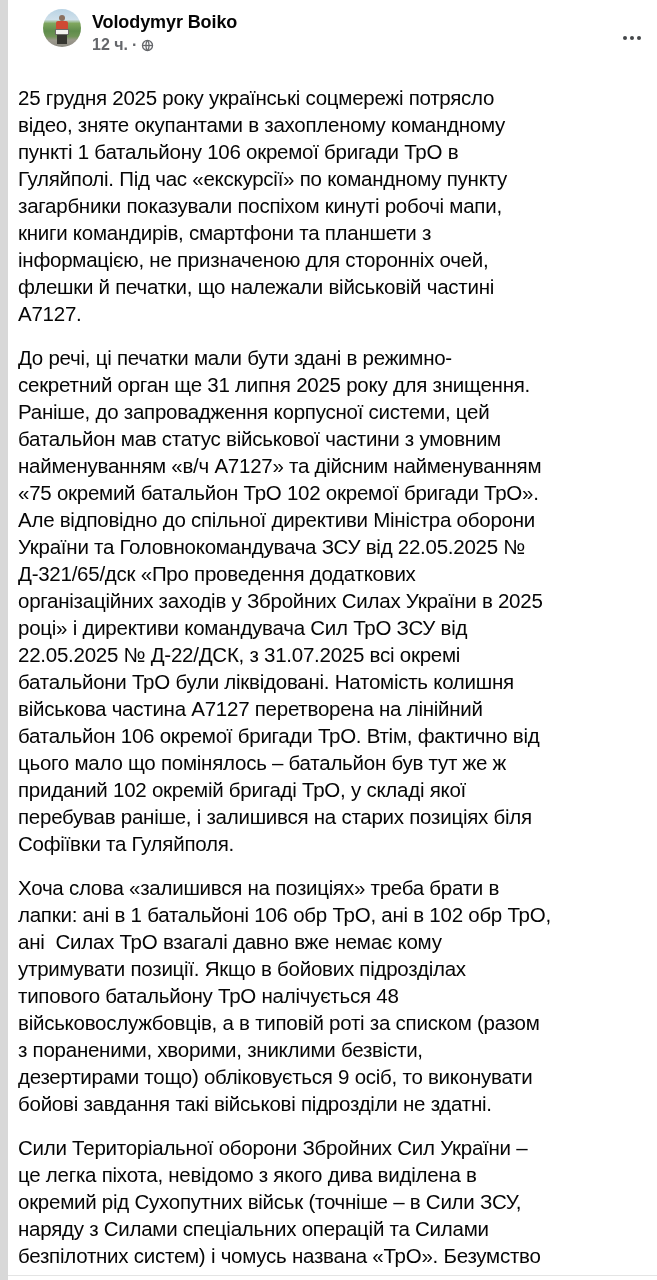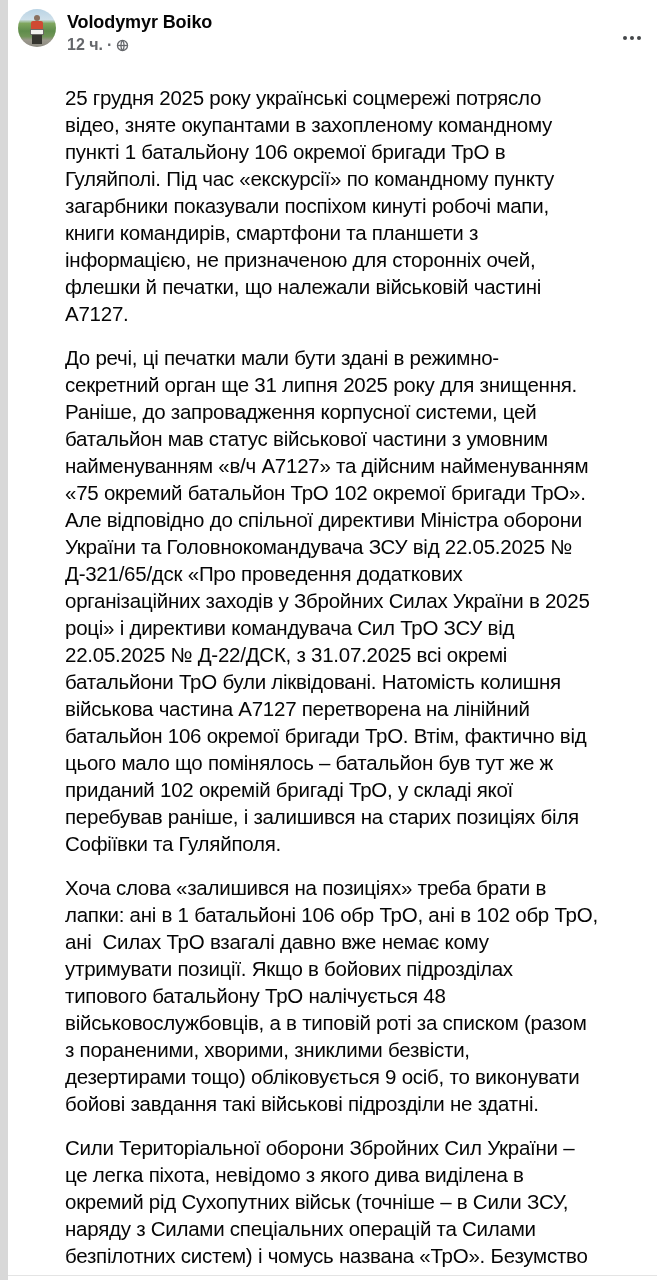--- a/index.html
+++ b/index.html
@@ -11,21 +11,21 @@
     -webkit-font-smoothing: antialiased;
   }
   .left-strip {
     position: absolute; left: 0; top: 0;
     width: 8px; height: 100%;
     background: #d8d8d8;
   }
   .post {
     position: absolute; left: 8px; top: 0; width: 649px;
   }
-  .post-header { position: relative; height: 72px; }
+  .post-header { position: relative; height: 72px; margin-left: 25px; }
   .avatar {
     position: absolute; left: 10px; top: 9px;
     width: 38px; height: 38px; border-radius: 50%;
     overflow: hidden;
     background: linear-gradient(180deg,
       #b9d3e4 0%, #cfe0ea 28%,
       #7fa65e 38%, #5f8c4b 58%,
       #6f9456 72%, #9b988c 82%, #8d8b82 100%);
     cursor: pointer;
   }
@@ -66,21 +66,21 @@
   }
   .menu-button {
     position: absolute; right: 12px; top: 30px;
     display: flex; gap: 3px; padding: 6px 4px;
     cursor: pointer;
   }
   .menu-dot {
     width: 4px; height: 4px; border-radius: 50%;
     background: #44474a;
   }
-  .post-body { padding: 12px 6px 0 17px; margin-left: 40px; }
+  .post-body { padding: 12px 6px 0 10px; }
   .para {
     font-size: 20.5px; line-height: 27px;
     color: #050505; letter-spacing: -0.25px;
     white-space: pre; margin: 0 0 17px 0;
   }
   .bottom-divider {
     position: absolute; left: 8px; right: 0; top: 1275px;
     height: 1px; background: #e4e4e4;
   }
 </style>

